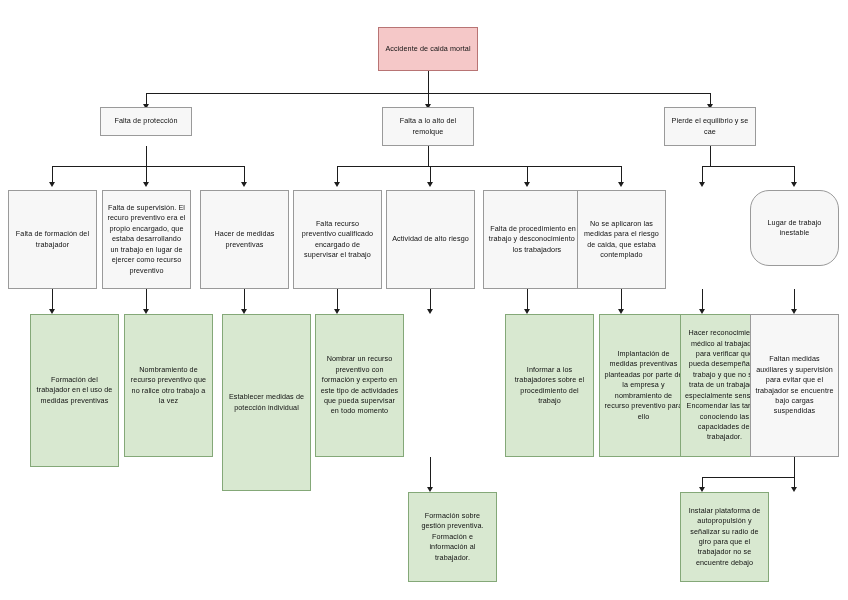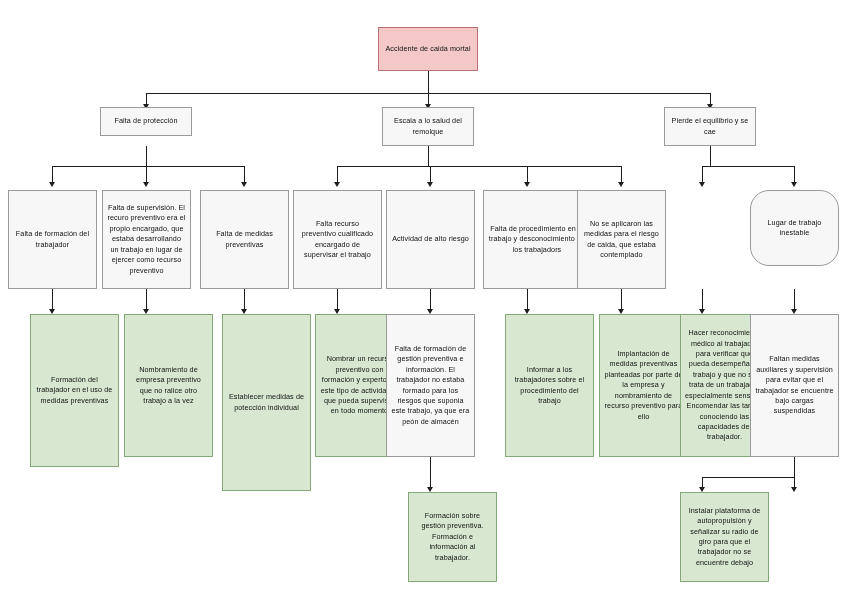--- a/index.html
+++ b/index.html
@@ -111,34 +111,34 @@
   <div class="arw" style="left:790.5px;top:487px;"></div>
 
   <div class="node n-root" style="left:378px;top:27px;width:100px;height:44px;">
     <span>Accidente de caida mortal</span>
   </div>
 
   <div class="node n-gray" style="left:100px;top:107px;width:92px;height:29px;">
     <span>Falta de protección</span>
   </div>
   <div class="node n-gray" style="left:382px;top:107px;width:92px;height:39px;">
-    <span>Escala a lo salud del remolque</span>
+    <span>Falta a lo alto del remolque</span>
   </div>
   <div class="node n-gray" style="left:664px;top:107px;width:92px;height:39px;">
     <span>Pierde el equilibrio y se cae</span>
   </div>
 
   <div class="node n-gray" style="left:8px;top:190px;width:89px;height:99px;">
     <span>Falta de formación del trabajador</span>
   </div>
   <div class="node n-gray" style="left:102px;top:190px;width:89px;height:99px;">
     <span>Falta de supervisión. El recuro preventivo era el propio encargado, que estaba desarrollando un trabajo en lugar de ejercer como recurso preventivo</span>
   </div>
   <div class="node n-gray" style="left:200px;top:190px;width:89px;height:99px;">
-    <span>Falta de medidas preventivas</span>
+    <span>Hacer de medidas preventivas</span>
   </div>
   <div class="node n-gray" style="left:293px;top:190px;width:89px;height:99px;">
     <span>Falta recurso preventivo cualificado encargado de supervisar el trabajo</span>
   </div>
   <div class="node n-gray" style="left:386px;top:190px;width:89px;height:99px;">
     <span>Actividad de alto riesgo</span>
   </div>
   <div class="node n-gray" style="left:483px;top:190px;width:108px;height:99px;">
     <span>Falta de procedimiento en el trabajo y desconocimiento de los trabajadors</span>
   </div>
@@ -146,30 +146,27 @@
     <span>No se aplicaron las medidas para el riesgo de caida, que estaba contemplado</span>
   </div>
   <div class="node n-gray" style="left:750px;top:190px;width:89px;height:76px;border-radius:19px;">
     <span>Lugar de trabajo inestable</span>
   </div>
 
   <div class="node n-green" style="left:8px;top:314px;width:89px;height:153px;">
     <span>Formación del trabajador en el uso de medidas preventivas</span>
   </div>
   <div class="node n-green" style="left:102px;top:314px;width:89px;height:143px;">
-    <span>Nombramiento de empresa preventivo que no ralice otro trabajo a la vez</span>
+    <span>Nombramiento de recurso preventivo que no ralice otro trabajo a la vez</span>
   </div>
   <div class="node n-green" style="left:200px;top:314px;width:89px;height:177px;">
     <span>Establecer medidas de potección individual</span>
   </div>
   <div class="node n-green" style="left:293px;top:314px;width:89px;height:143px;">
     <span>Nombrar un recurso preventivo con formación y experto en este tipo de actividades que pueda supervisar en todo momento</span>
-  </div>
-  <div class="node n-gray" style="left:386px;top:314px;width:89px;height:143px;">
-    <span>Falta de formación de gestión preventiva e información. El trabajador no estaba formado para los riesgos que suponia este trabajo, ya que era peón de almacén</span>
   </div>
   <div class="node n-green" style="left:483px;top:314px;width:89px;height:143px;">
     <span>Informar a los trabajadores sobre el procedimiento del trabajo</span>
   </div>
   <div class="node n-green" style="left:577px;top:314px;width:89px;height:143px;">
     <span>Implantación de medidas preventivas planteadas por parte de la empresa y nombramiento de recurso preventivo para ello</span>
   </div>
   <div class="node n-green" style="left:658px;top:314px;width:89px;height:143px;">
     <span>Hacer reconocimiento médico al trabajador para verificar que pueda desempeñar el trabajo y que no se trata de un trabajador especialmente sensible. Encomendar las tareas conociendo las capacidades del trabajador.</span>
   </div>

